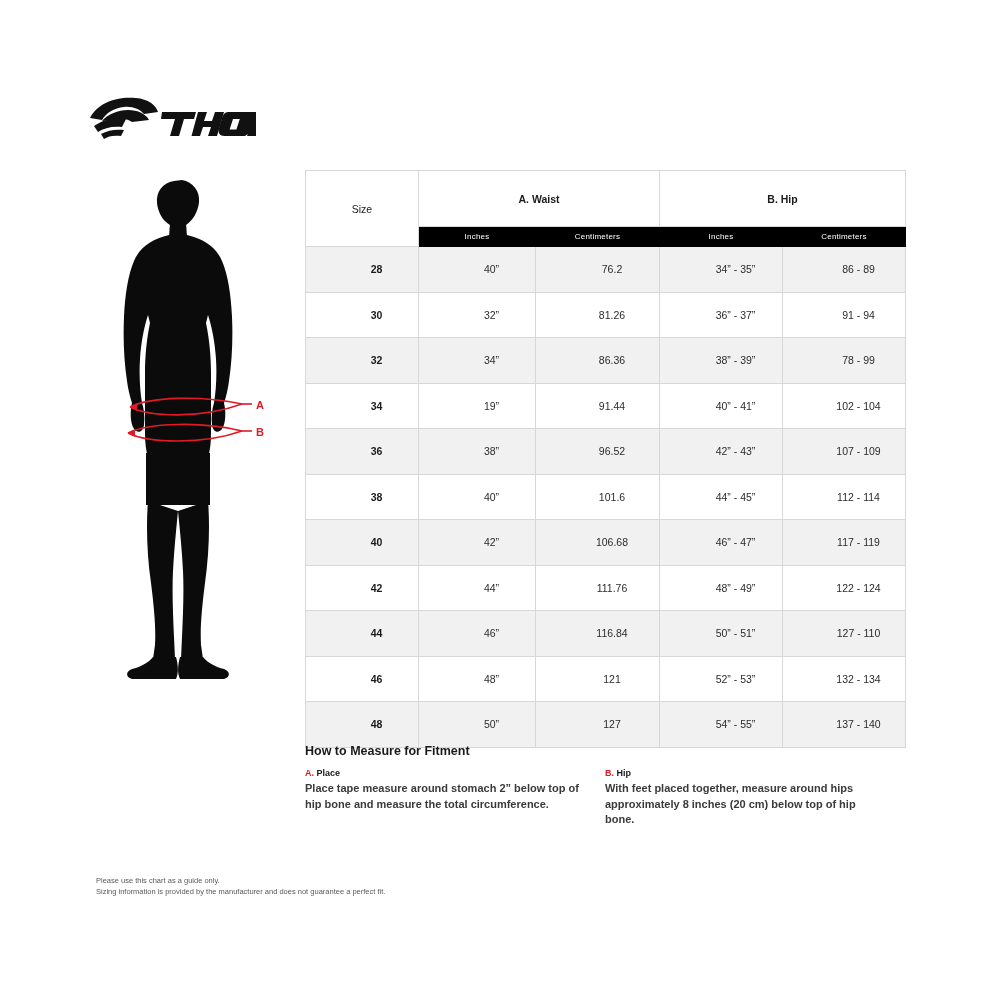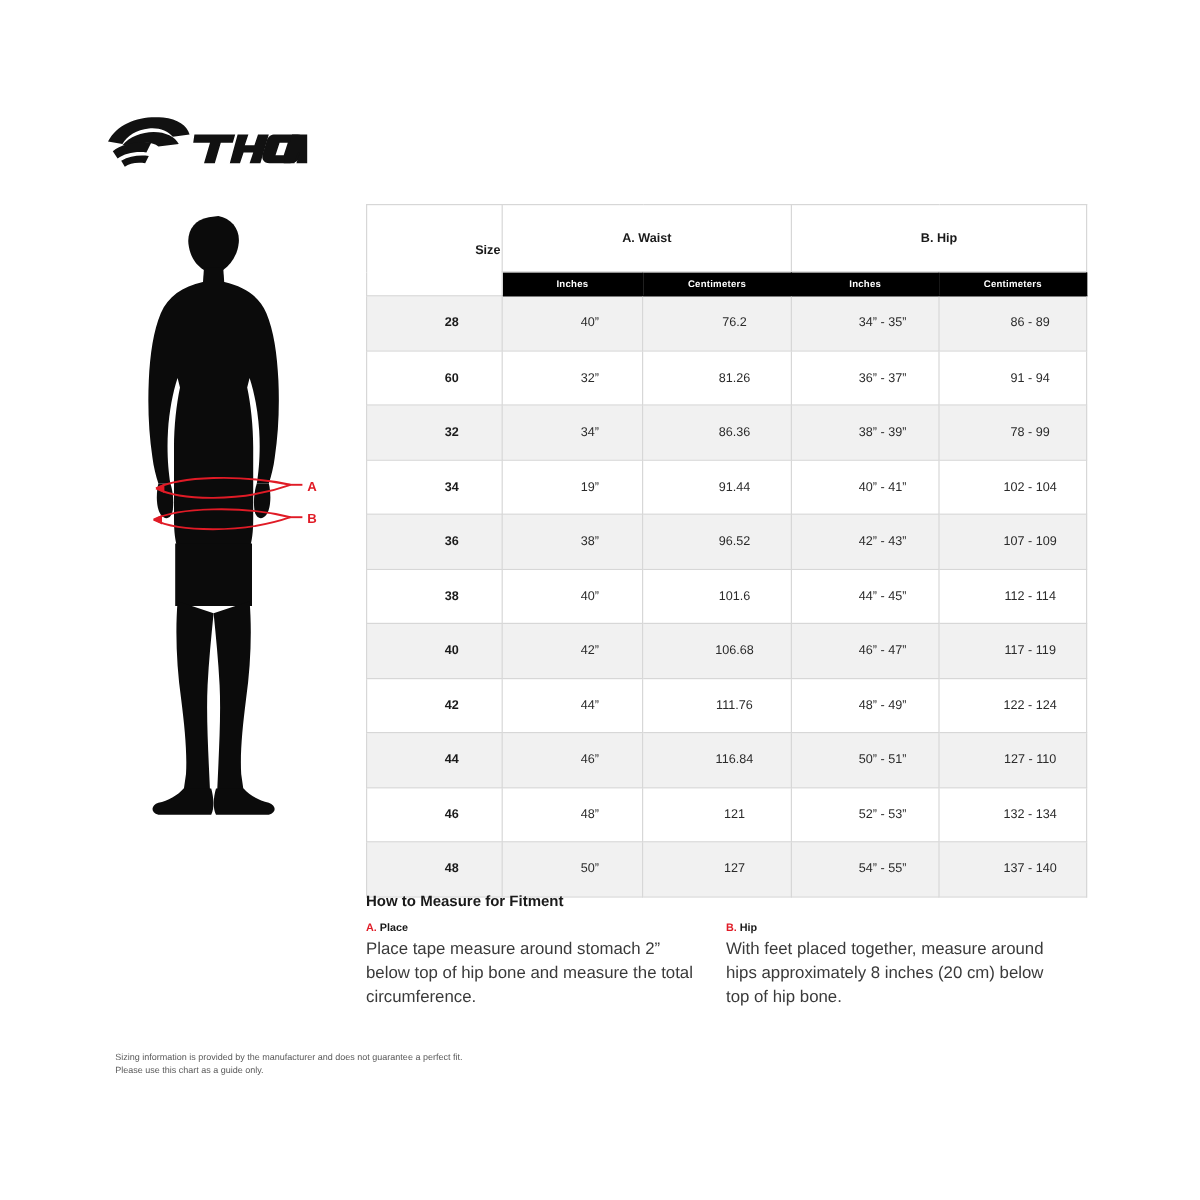--- a/index.html
+++ b/index.html
@@ -65,29 +65,28 @@
   
   tr.group-head th {
     height: 53px;
     font-size: 10.5px;
     font-weight: bold;
     color: #1a1a1a;
     background: #ffffff;
   }
   tr.group-head th.size-cell {
     font-size: 10.5px;
-    font-weight: bold;
-    text-align: right;
+    font-weight: normal;
   }
   
   tr.sub-head th {
     background: #000000;
     color: #ffffff;
     font-size: 8px;
-    font-weight: bold;
+    font-weight: normal;
     height: 17px;
     border: 1px solid #000000;
     letter-spacing: 0.2px;
   }
   tbody td {
     height: 42.5px;
     font-size: 10.5px;
     color: #2b2b2b;
     padding-left: 30px;
   }
@@ -118,23 +117,24 @@
   }
   .howto-col { width: 300px; padding-right: 22px; box-sizing: border-box; }
   .howto-label {
     font-size: 9px;
     font-weight: bold;
     margin-bottom: 3px;
   }
   .howto-label .letter { color: #e01b26; }
   .howto-label .word { color: #1a1a1a; }
   .howto-text {
-    font-size: 14px;
+    font-size: 11px;
     line-height: 1.42;
     color: #3a3a3a;
+    font-weight: bold;
   }
 
   
   #disclaimer {
     position: absolute;
     left: 96px;
     top: 875px;
     font-size: 7.5px;
     line-height: 1.5;
     color: #5a5a5a;
@@ -244,21 +244,21 @@
     </thead>
     <tbody id="chart-body">
         <tr class="shade">
           <td class="size-cell">28</td>
           <td>40”</td>
           <td>76.2</td>
           <td>34” - 35”</td>
           <td>86 - 89</td>
         </tr>
         <tr class="plain">
-          <td class="size-cell">60</td>
+          <td class="size-cell">30</td>
           <td>32”</td>
           <td>81.26</td>
           <td>36” - 37”</td>
           <td>91 - 94</td>
         </tr>
         <tr class="shade">
           <td class="size-cell">32</td>
           <td>34”</td>
           <td>86.36</td>
           <td>38” - 39”</td>
@@ -338,15 +338,15 @@
       <div class="howto-label">
         <span class="letter">B.</span>
         <span class="word">Hip</span>
       </div>
       <div class="howto-text">With feet placed together, measure around hips approximately 8 inches (20 cm) below top of hip bone.</div>
     </div>
   </div>
 </div>
 
 <div id="disclaimer">
+  <div>Please use this chart as a guide only.</div>
   <div>Sizing information is provided by the manufacturer and does not guarantee a perfect fit.</div>
-  <div>Please use this chart as a guide only.</div>
 </div>
 
 </body></html>

